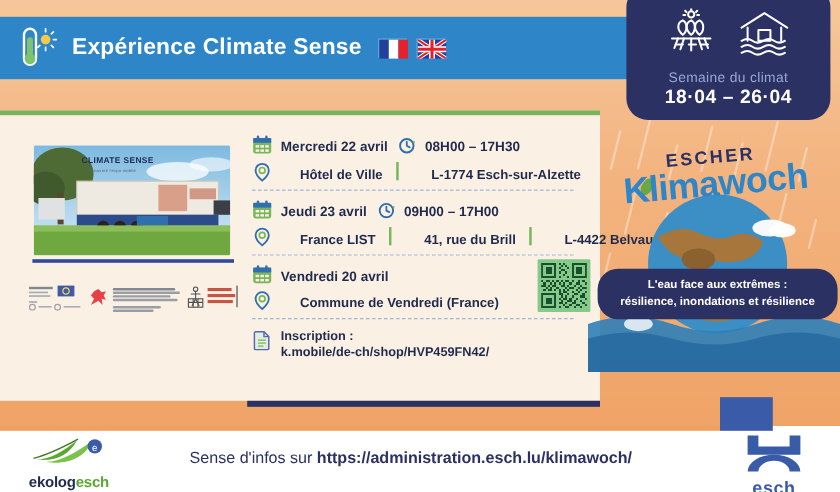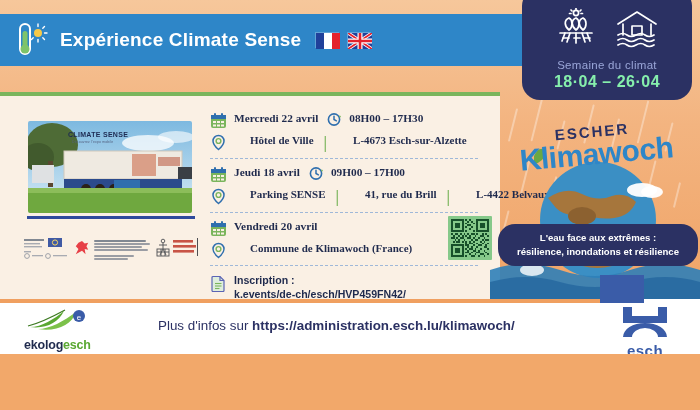--- a/index.html
+++ b/index.html
@@ -4,21 +4,21 @@
 <style>
   * { box-sizing: border-box; margin: 0; padding: 0; }
   html, body {
     width: 700px; height: 410px;
     font-family: "Liberation Sans", sans-serif;
     overflow: hidden;
     background: #f2a86a;
   }
   #poster {
     position: relative;
-    width: 700px; height: 354px;
+    width: 700px; height: 410px;
     background: linear-gradient(180deg,#f6c79b 0%, #f3b480 35%, #ef9f5f 100%);
     overflow: hidden;
   }
 
   
   .rain { position:absolute; width:2px; background:rgba(255,255,255,0.34);
           transform: rotate(14deg); border-radius:2px; }
 
   
   #banner {
@@ -36,21 +36,21 @@
 
   
   #badge {
     position:absolute; right:8px; top:-12px; width:170px; height:112px;
     background:#2b3163; border-radius:18px;
     display:flex; flex-direction:column; align-items:center; justify-content:flex-end;
     padding-bottom:9px;
   }
   #badge-icons { display:flex; gap:16px; align-items:flex-end; margin-bottom:7px; }
   #badge-label { color:#9aa6d8; font-size:11.5px; letter-spacing:.3px; }
-  #badge-dates { color:#86efac; font-size:16px; font-weight:bold; letter-spacing:.5px; margin-top:2px;}
+  #badge-dates { color:#ffffff; font-size:16px; font-weight:bold; letter-spacing:.5px; margin-top:2px;}
 
   
   #card {
     position:absolute; left:0; top:92px; width:500px; height:242px;
     background:#faf0e4;
     border-top:4px solid #7ab55c;
   }
   #card:after {
     content:""; position:absolute; left:206px; right:0; bottom:-5px; height:5px;
     background:#2b3163;
@@ -80,21 +80,21 @@
     display:flex; align-items:center; justify-content:space-between;
   }
   .plogo { opacity:.85; }
   .pl-lines { display:flex; flex-direction:column; gap:1.5px; }
   .pl-lines i { display:block; height:1.6px; background:#8a8f9a; border-radius:1px; }
 
   
   #schedule {
     position:absolute; left:210px; top:16px; width:276px;
   }
-  .row { display:flex; align-items:flex-start; gap:7px; margin-bottom:5px;font-family:Liberation Serif, serif; }
+  .row { display:flex; align-items:flex-end; gap:7px; margin-bottom:5px; }
   .row-label { color:#1f2a4d; font-size:11.3px; font-weight:bold; white-space:nowrap; }
   .sep { color:#7ab55c; font-weight:bold; margin:0 3px; }
   .time { color:#1f2a4d; font-size:11.3px; font-weight:bold; white-space:nowrap; }
   .addr { color:#1f2a4d; font-size:11px; font-weight:bold; white-space:nowrap;margin-left:16px; }
   .divider {
     height:0; border-top:1.5px dashed #9fb8d8; margin:6px 0 7px 0; width:268px;
   }
   .ico { width:17px; height:17px; flex:0 0 auto; }
   .ico-clock { width:15px; height:15px; flex:0 0 auto; margin-left:2px;}
 
@@ -354,21 +354,21 @@
       </div>
       <div class="row">
         <span class="ico">
           <svg viewBox="0 0 17 17" width="17" height="17">
             <path d="M8.5 1.5 C5.3 1.5 3 4 3 7 C3 11 8.5 15.5 8.5 15.5 C8.5 15.5 14 11 14 7 C14 4 11.7 1.5 8.5 1.5 Z" fill="none" stroke="#2f6fae" stroke-width="1.5"></path>
             <circle cx="8.5" cy="7" r="2.4" fill="none" stroke="#7ab55c" stroke-width="1.4"></circle>
           </svg>
         </span>
         <span class="addr">Hôtel de Ville</span>
         <span class="sep">|</span>
-        <span class="addr">L-4673 Esch-sur-Alzette</span>
+        <span class="addr">L-1774 Esch-sur-Alzette</span>
       </div>
 
       <div class="divider"></div>
 
       <div class="row">
         <span class="ico">
           <svg viewBox="0 0 17 17" width="17" height="17">
             <rect x="1" y="3" width="15" height="13" rx="2" fill="#7ab55c"></rect>
             <rect x="1" y="3" width="15" height="4" fill="#2f6fae"></rect>
             <rect x="4" y="1" width="2" height="4" rx="1" fill="#2f6fae"></rect>
@@ -376,38 +376,38 @@
             <g fill="#faf0e4">
               <rect x="3" y="9" width="3" height="2"></rect>
                 <rect x="7" y="9" width="3" height="2"></rect>
               <rect x="11" y="9" width="3" height="2"></rect>
                 <rect x="3" y="12.5" width="3" height="2"></rect>
               <rect x="7" y="12.5" width="3" height="2"></rect>
                 <rect x="11" y="12.5" width="3" height="2"></rect>
             </g>
           </svg>
         </span>
-        <span class="row-label">Jeudi 18 avril</span>
+        <span class="row-label">Jeudi 23 avril</span>
         <span class="ico-clock">
           <svg viewBox="0 0 15 15" width="15" height="15">
             <circle cx="7" cy="7.5" r="5.6" fill="none" stroke="#2f6fae" stroke-width="1.6"></circle>
             <path d="M7 4.2 V7.5 L9.4 8.8" stroke="#2f6fae" stroke-width="1.5" fill="none" stroke-linecap="round"></path>
             <path d="M11.8 3.4 l2.2 .6 -1 2" fill="#7ab55c"></path>
           </svg>
         </span>
         <span class="time">09H00 – 17H00</span>
       </div>
       <div class="row">
         <span class="ico">
           <svg viewBox="0 0 17 17" width="17" height="17">
             <path d="M8.5 1.5 C5.3 1.5 3 4 3 7 C3 11 8.5 15.5 8.5 15.5 C8.5 15.5 14 11 14 7 C14 4 11.7 1.5 8.5 1.5 Z" fill="none" stroke="#2f6fae" stroke-width="1.5"></path>
             <circle cx="8.5" cy="7" r="2.4" fill="none" stroke="#7ab55c" stroke-width="1.4"></circle>
           </svg>
         </span>
-        <span class="addr">Parking SENSE</span>
+        <span class="addr">France LIST</span>
         <span class="sep">|</span>
         <span class="addr">41, rue du Brill</span>
         <span class="sep">|</span>
         <span class="addr">L-4422 Belvaux</span>
       </div>
 
       <div class="divider"></div>
 
       <div class="row">
         <span class="ico">
@@ -428,40 +428,40 @@
         </span>
         <span class="row-label">Vendredi 20 avril</span>
       </div>
       <div class="row">
         <span class="ico">
           <svg viewBox="0 0 17 17" width="17" height="17">
             <path d="M8.5 1.5 C5.3 1.5 3 4 3 7 C3 11 8.5 15.5 8.5 15.5 C8.5 15.5 14 11 14 7 C14 4 11.7 1.5 8.5 1.5 Z" fill="none" stroke="#2f6fae" stroke-width="1.5"></path>
             <circle cx="8.5" cy="7" r="2.4" fill="none" stroke="#7ab55c" stroke-width="1.4"></circle>
           </svg>
         </span>
-        <span class="addr">Commune de Klimawoch (France)</span>
+        <span class="addr">Commune de Vendredi (France)</span>
       </div>
 
       <div class="divider"></div>
 
       <div id="inscription-row">
         <span class="ico" style="margin-top:2px;">
           <svg viewBox="0 0 17 17" width="17" height="17">
             <path d="M3 1.5 h7 l4 4 v10 a1 1 0 0 1 -1 1 h-10 a1 1 0 0 1 -1 -1 v-13 a1 1 0 0 1 1 -1 Z" fill="#dfeedd" stroke="#5b64b5" stroke-width="1.2"></path>
             <path d="M10 1.5 v4 h4" fill="none" stroke="#5b64b5" stroke-width="1.2"></path>
             <g stroke="#7ab55c" stroke-width="1.1">
               <line x1="5" y1="8.5" x2="11.5" y2="8.5"></line>
               <line x1="5" y1="11" x2="11.5" y2="11"></line>
               <line x1="5" y1="13.5" x2="9.5" y2="13.5"></line>
             </g>
           </svg>
         </span>
         <span id="inscr-text">
           <span>Inscription :</span><br>
-          <span>k.events/de-ch/esch/HVP459FN42/</span>
+          <span>k.mobile/de-ch/shop/HVP459FN42/</span>
         </span>
       </div>
 
       <div id="qr">
         <svg id="qr-inner" viewBox="0 0 21 21" shape-rendering="crispEdges">
           <rect width="21" height="21" fill="#86c98a"></rect>
           <g fill="#17502a">
             <path d="M0 0h7v7H0z"></path>
               <path d="M14 0h7v7h-7z"></path>
               <path d="M0 14h7v7H0z"></path>
@@ -603,21 +603,21 @@
       <svg viewBox="0 0 74 26" width="74" height="26">
         <path d="M6 20 C18 20, 30 12, 40 4 C34 16, 22 22, 6 20 Z" fill="#5aa832"></path>
         <path d="M14 22 C26 22, 40 14, 52 5 C48 18, 32 25, 14 22 Z" fill="#7cc14a"></path>
         <path d="M4 19 C16 16, 30 9, 41 3" stroke="#3d7a22" stroke-width="1.2" fill="none"></path>
         <circle cx="55" cy="9" r="6" fill="#3a5ca8"></circle>
         <text x="55" y="12.5" font-size="8" fill="#ffffff" text-anchor="middle" font-family="Liberation Sans, sans-serif">e</text>
       </svg>
       <div id="eko-name"><span>ekolog</span><span class="g">esch</span></div>
     </div>
 
-    <div id="plus-info"><span>Plus d'infos sur </span><b>https://administration.esch.lu/klimawoch/</b></div>
+    <div id="plus-info"><span>Sense d'infos sur </span><b>https://administration.esch.lu/klimawoch/</b></div>
 
     <div id="esch-logo">
       <svg viewBox="0 0 56 34" width="56" height="34">
         <path d="M6 2 h9 v9 h26 v-9 h9 v16 h-44 z" fill="#3a5ca8"></path>
         <path d="M6 32 a22 14 0 0 1 44 0 h-9 a13 9 0 0 0 -26 0 z" fill="#3a5ca8"></path>
       </svg>
       <div id="esch-word">esch</div>
     </div>
   </div>
 

